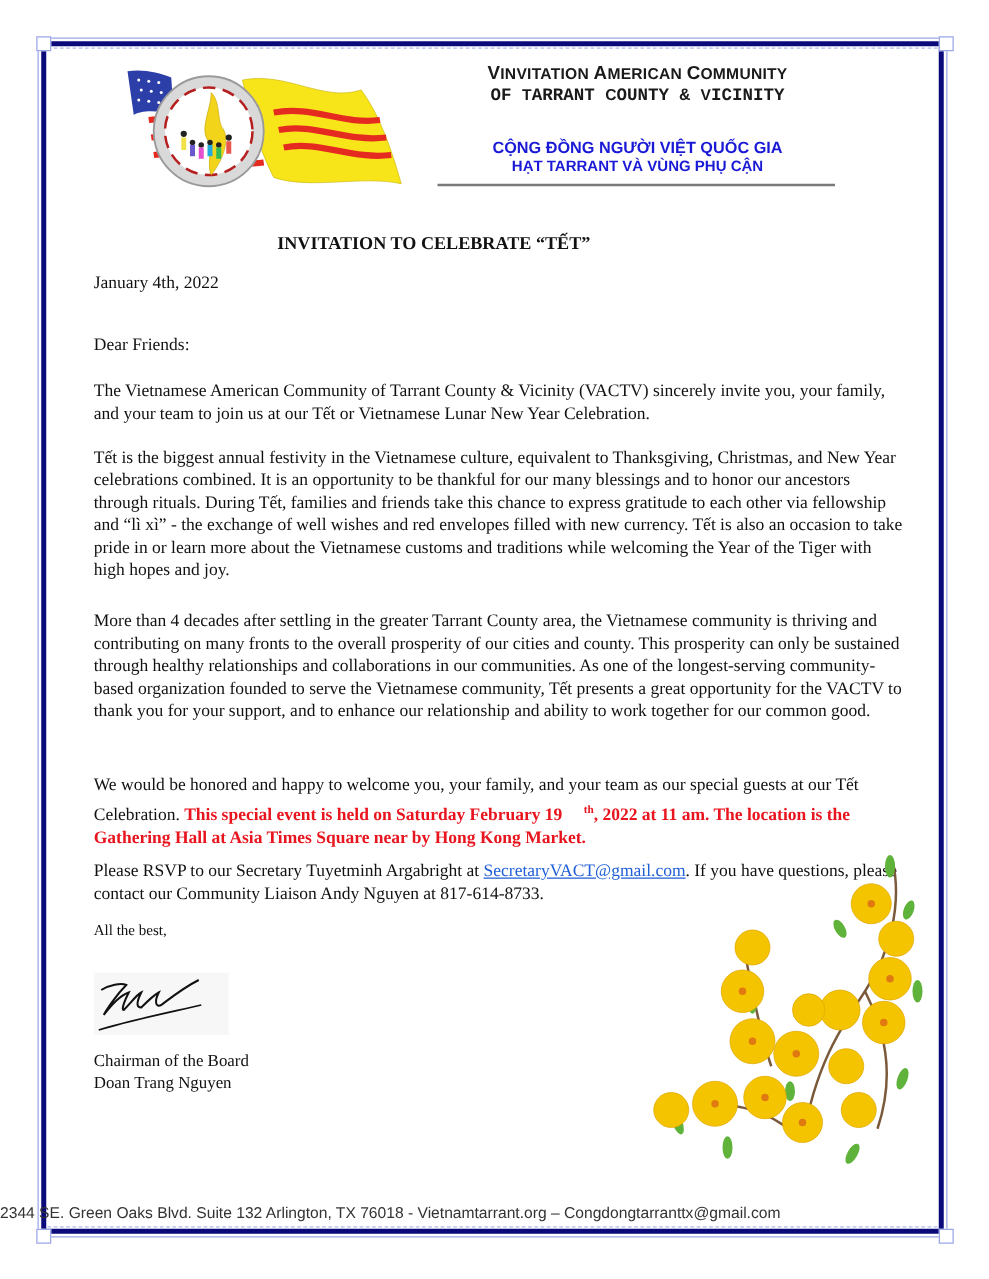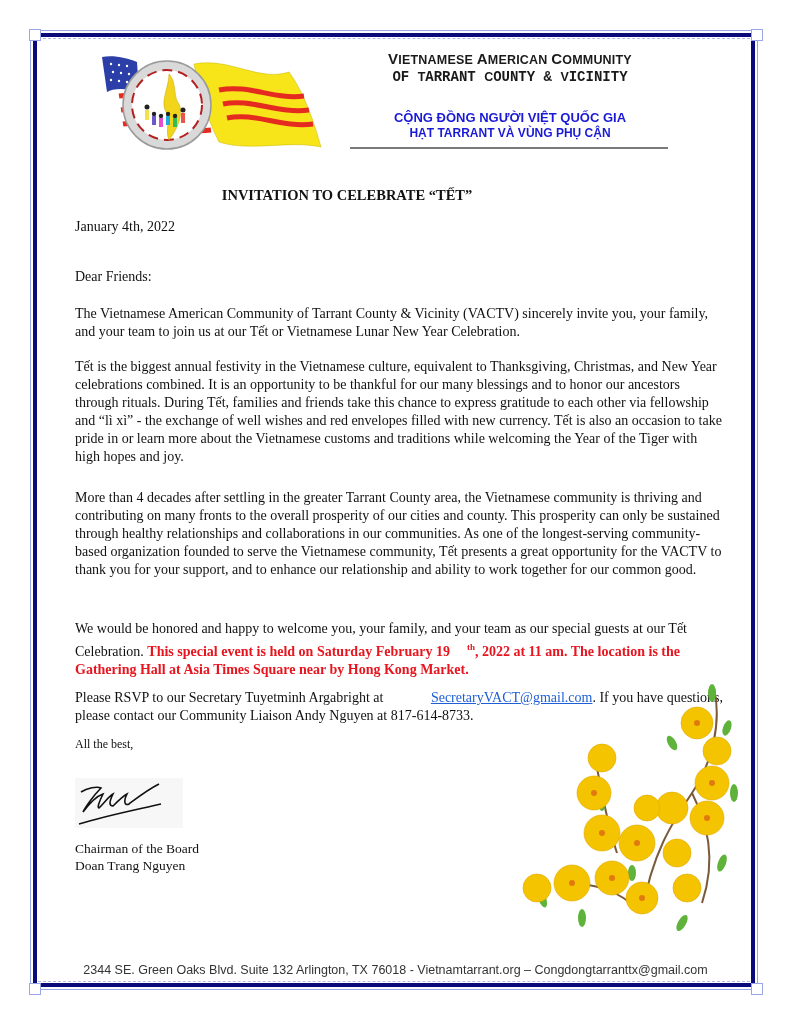--- a/index.html
+++ b/index.html
@@ -27,28 +27,28 @@
   .title { position:absolute; left:0; width:694px; top:187px; text-align:center; font-size:14.5px; font-weight:bold; }
   .text { position:absolute; left:75px; width:650px; font-size:14px; line-height:18px; }
   .date { top:218px; }
   .greet { top:268px; }
   .p1 { top:305px; }
   .p2 { top:358px; }
   .p3 { top:489px; }
   .p4 { top:620px; }
   .p4 .red { color:#e8141e; font-weight:bold; }
   .p5 { top:689px; width:670px; }
-  .p5 a { color:#1f5fd6; text-decoration:underline;margin-left:44px; }
+  .p5 a { color:#1f5fd6; text-decoration:underline; }
   .closing { top:735px; font-size:12px; }
   .sig { position:absolute; left:75px; top:778px; width:108px; height:50px; }
   .signer { top:840px; font-size:13.5px; line-height:17px; }
 
   .flowers { position:absolute; left:522px; top:683px; width:228px; height:255px; }
 
-  .footer { position:absolute; left:0; width:791px; top:963px; text-align:center; font-family:"Liberation Sans", sans-serif; font-size:12.5px; color:#333; }
+  .footer { position:absolute; left:0; width:791px; top:963px; text-align:left; font-family:"Liberation Sans", sans-serif; font-size:12.5px; color:#333; }
 </style>
 </head>
 <body>
 
 <div class="frame"></div>
 <div class="corner c-tl"></div>
 <div class="corner c-tr"></div>
 <div class="corner c-bl"></div>
 <div class="corner c-br"></div>
 
@@ -90,21 +90,21 @@
     <circle cx="69" cy="62" r="2.2" fill="#222"></circle>
       <rect x="67" y="64" width="4" height="9" fill="#22aadd"></rect>
     <circle cx="76" cy="64" r="2.2" fill="#222"></circle>
       <rect x="74" y="66" width="4" height="9" fill="#33bb55"></rect>
     <circle cx="84" cy="58" r="2.5" fill="#222"></circle>
       <rect x="82" y="61" width="4" height="10" fill="#e8554a"></rect>
   </g>
 </svg>
 
 <div class="org">
-  <div class="en1"><span>V</span><span class="sm">IETNAMESE </span><span>A</span><span class="sm">MERICAN </span><span>C</span><span class="sm">OMMUNITY</span></div>
+  <div class="en1"><span>V</span><span class="sm">INVITATION </span><span>A</span><span class="sm">MERICAN </span><span>C</span><span class="sm">OMMUNITY</span></div>
   <div class="en2"><span class="sm">OF </span><span>T</span><span class="sm">ARRANT </span><span>C</span><span class="sm">OUNTY &amp; </span><span>V</span><span class="sm">ICINITY</span></div>
   <div class="vn1">CỘNG ĐỒNG NGƯỜI VIỆT QUỐC GIA</div>
   <div class="vn2">HẠT TARRANT VÀ VÙNG PHỤ CẬN</div>
 </div>
 <div class="hdr-rule"></div>
 
 <div class="title">INVITATION TO CELEBRATE “TẾT”</div>
 
 <div class="text date">January 4th, 2022</div>
 <div class="text greet">Dear Friends:</div>

